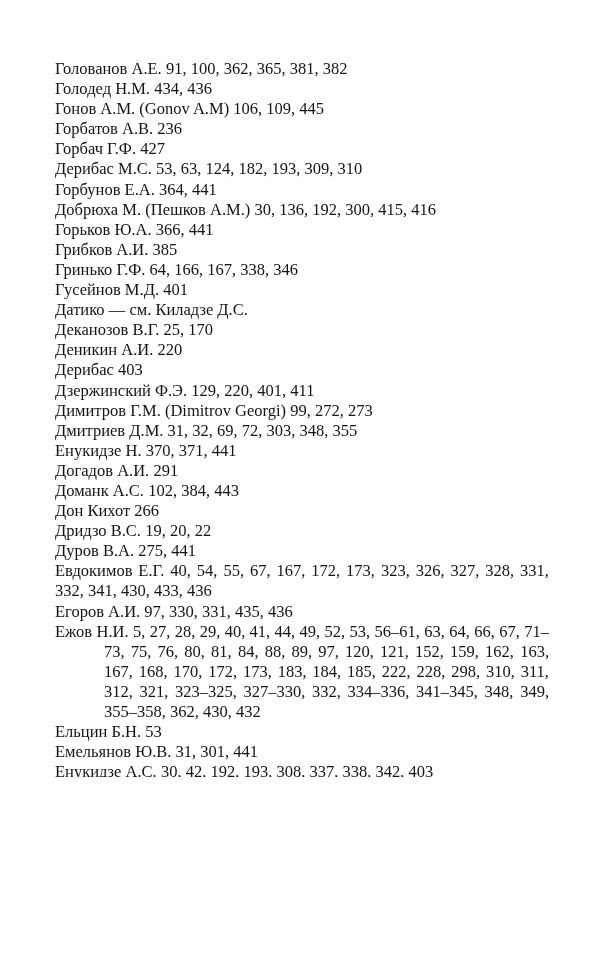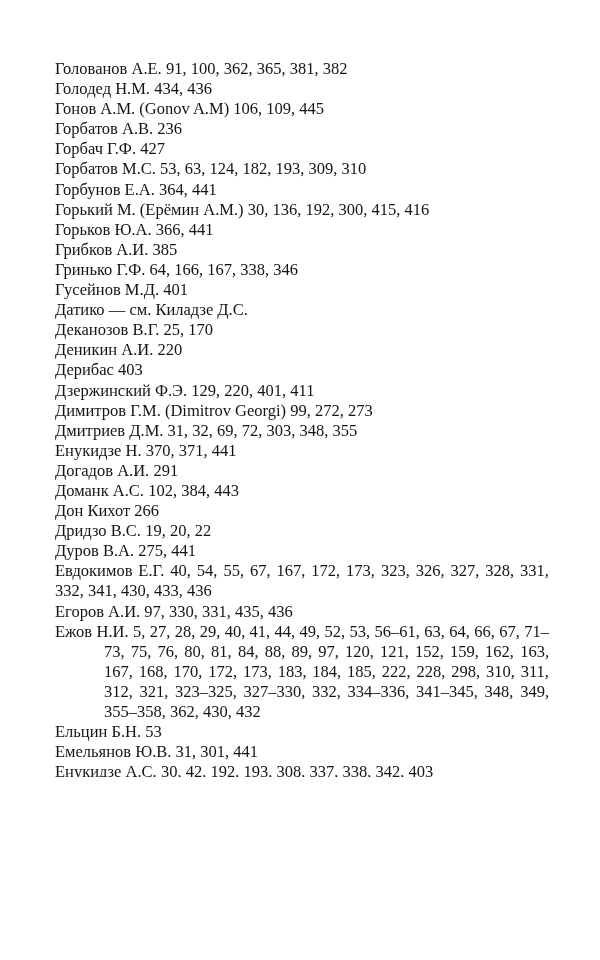--- a/index.html
+++ b/index.html
@@ -64,23 +64,23 @@
 </head>
 <body>
 
 <main class="page">
   <section class="entries" id="entries">
       <p class="entry"><span>Голованов А.Е.</span><span> 91, 100, 362, 365, 381, 382</span></p>
       <p class="entry"><span>Голодед Н.М.</span><span> 434, 436</span></p>
       <p class="entry"><span>Гонов А.М. (Gonov A.M)</span><span> 106, 109, 445</span></p>
       <p class="entry"><span>Горбатов А.В.</span><span> 236</span></p>
       <p class="entry"><span>Горбач Г.Ф.</span><span> 427</span></p>
-      <p class="entry"><span>Горбатов М.С.</span><span> 53, 63, 124, 182, 193, 309, 310</span></p>
+      <p class="entry"><span>Дерибас М.С.</span><span> 53, 63, 124, 182, 193, 309, 310</span></p>
       <p class="entry"><span>Горбунов Е.А.</span><span> 364, 441</span></p>
-      <p class="entry"><span>Горький М. (Ерёмин А.М.)</span><span> 30, 136, 192, 300, 415, 416</span></p>
+      <p class="entry"><span>Добрюха М. (Пешков А.М.)</span><span> 30, 136, 192, 300, 415, 416</span></p>
       <p class="entry"><span>Горьков Ю.А.</span><span> 366, 441</span></p>
       <p class="entry"><span>Грибков А.И.</span><span> 385</span></p>
       <p class="entry"><span>Гринько Г.Ф.</span><span> 64, 166, 167, 338, 346</span></p>
       <p class="entry"><span>Гусейнов М.Д.</span><span> 401</span></p>
       <p class="entry"><span>Датико</span><span> — см. Киладзе Д.С.</span></p>
       <p class="entry"><span>Деканозов В.Г.</span><span> 25, 170</span></p>
       <p class="entry"><span>Деникин А.И.</span><span> 220</span></p>
       <p class="entry"><span>Дерибас</span><span> 403</span></p>
       <p class="entry"><span>Дзержинский Ф.Э.</span><span> 129, 220, 401, 411</span></p>
       <p class="entry"><span>Димитров Г.М. (Dimitrov Georgi)</span><span> 99, 272, 273</span></p>

